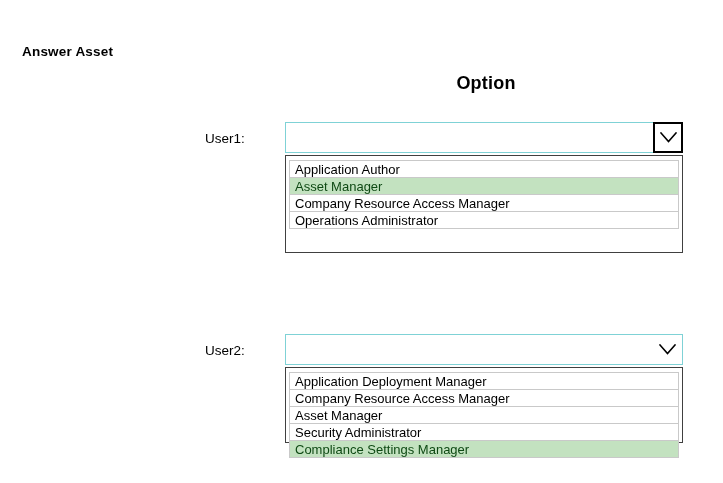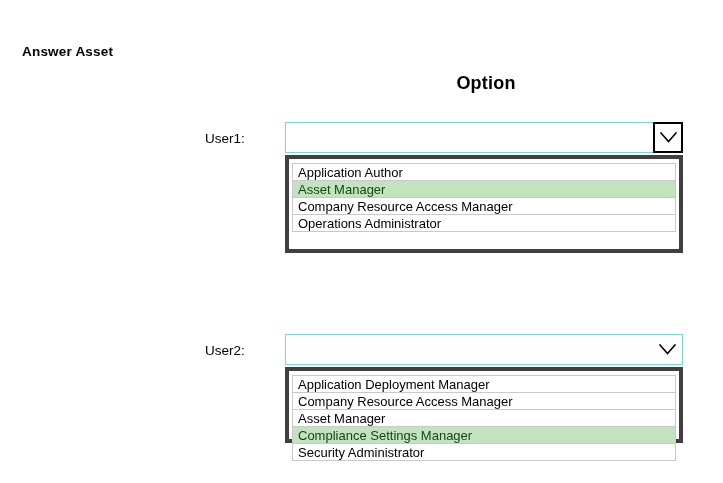--- a/index.html
+++ b/index.html
@@ -104,21 +104,21 @@
     width: 17px;
     height: 11px;
   }
 
   
   .list-panel {
     position: absolute;
     left: 285px;
     width: 398px;
     box-sizing: border-box;
-    border: 4px solid #404040;
+    border: 1px solid #404040;
     background: #ffffff;
     padding: 4px 3px 3px 3px;
   }
   .list-panel.panel-1 { top: 33px; height: 98px; }
   .list-panel.panel-2 { top: 33px; height: 76px; }
 
   .option-list {
     border: 1px solid #c9c9c9;
     border-bottom: none;
     background: #ffffff;
@@ -183,18 +183,18 @@
         <path d="M1 1 L8.5 9.5 L16 1" fill="none" stroke="#000000" stroke-width="1.6" stroke-linecap="square"></path>
       </svg>
     </div>
   </div>
 
   <div class="list-panel panel-2">
     <div class="option-list">
       <div class="option-item">Application Deployment Manager</div>
       <div class="option-item">Company Resource Access Manager</div>
       <div class="option-item">Asset Manager</div>
+      <div class="option-item">Security Administrator</div>
       <div class="option-item selected">Compliance Settings Manager</div>
-      <div class="option-item">Security Administrator</div>
     </div>
   </div>
 
 </div>
 
 </body></html>

